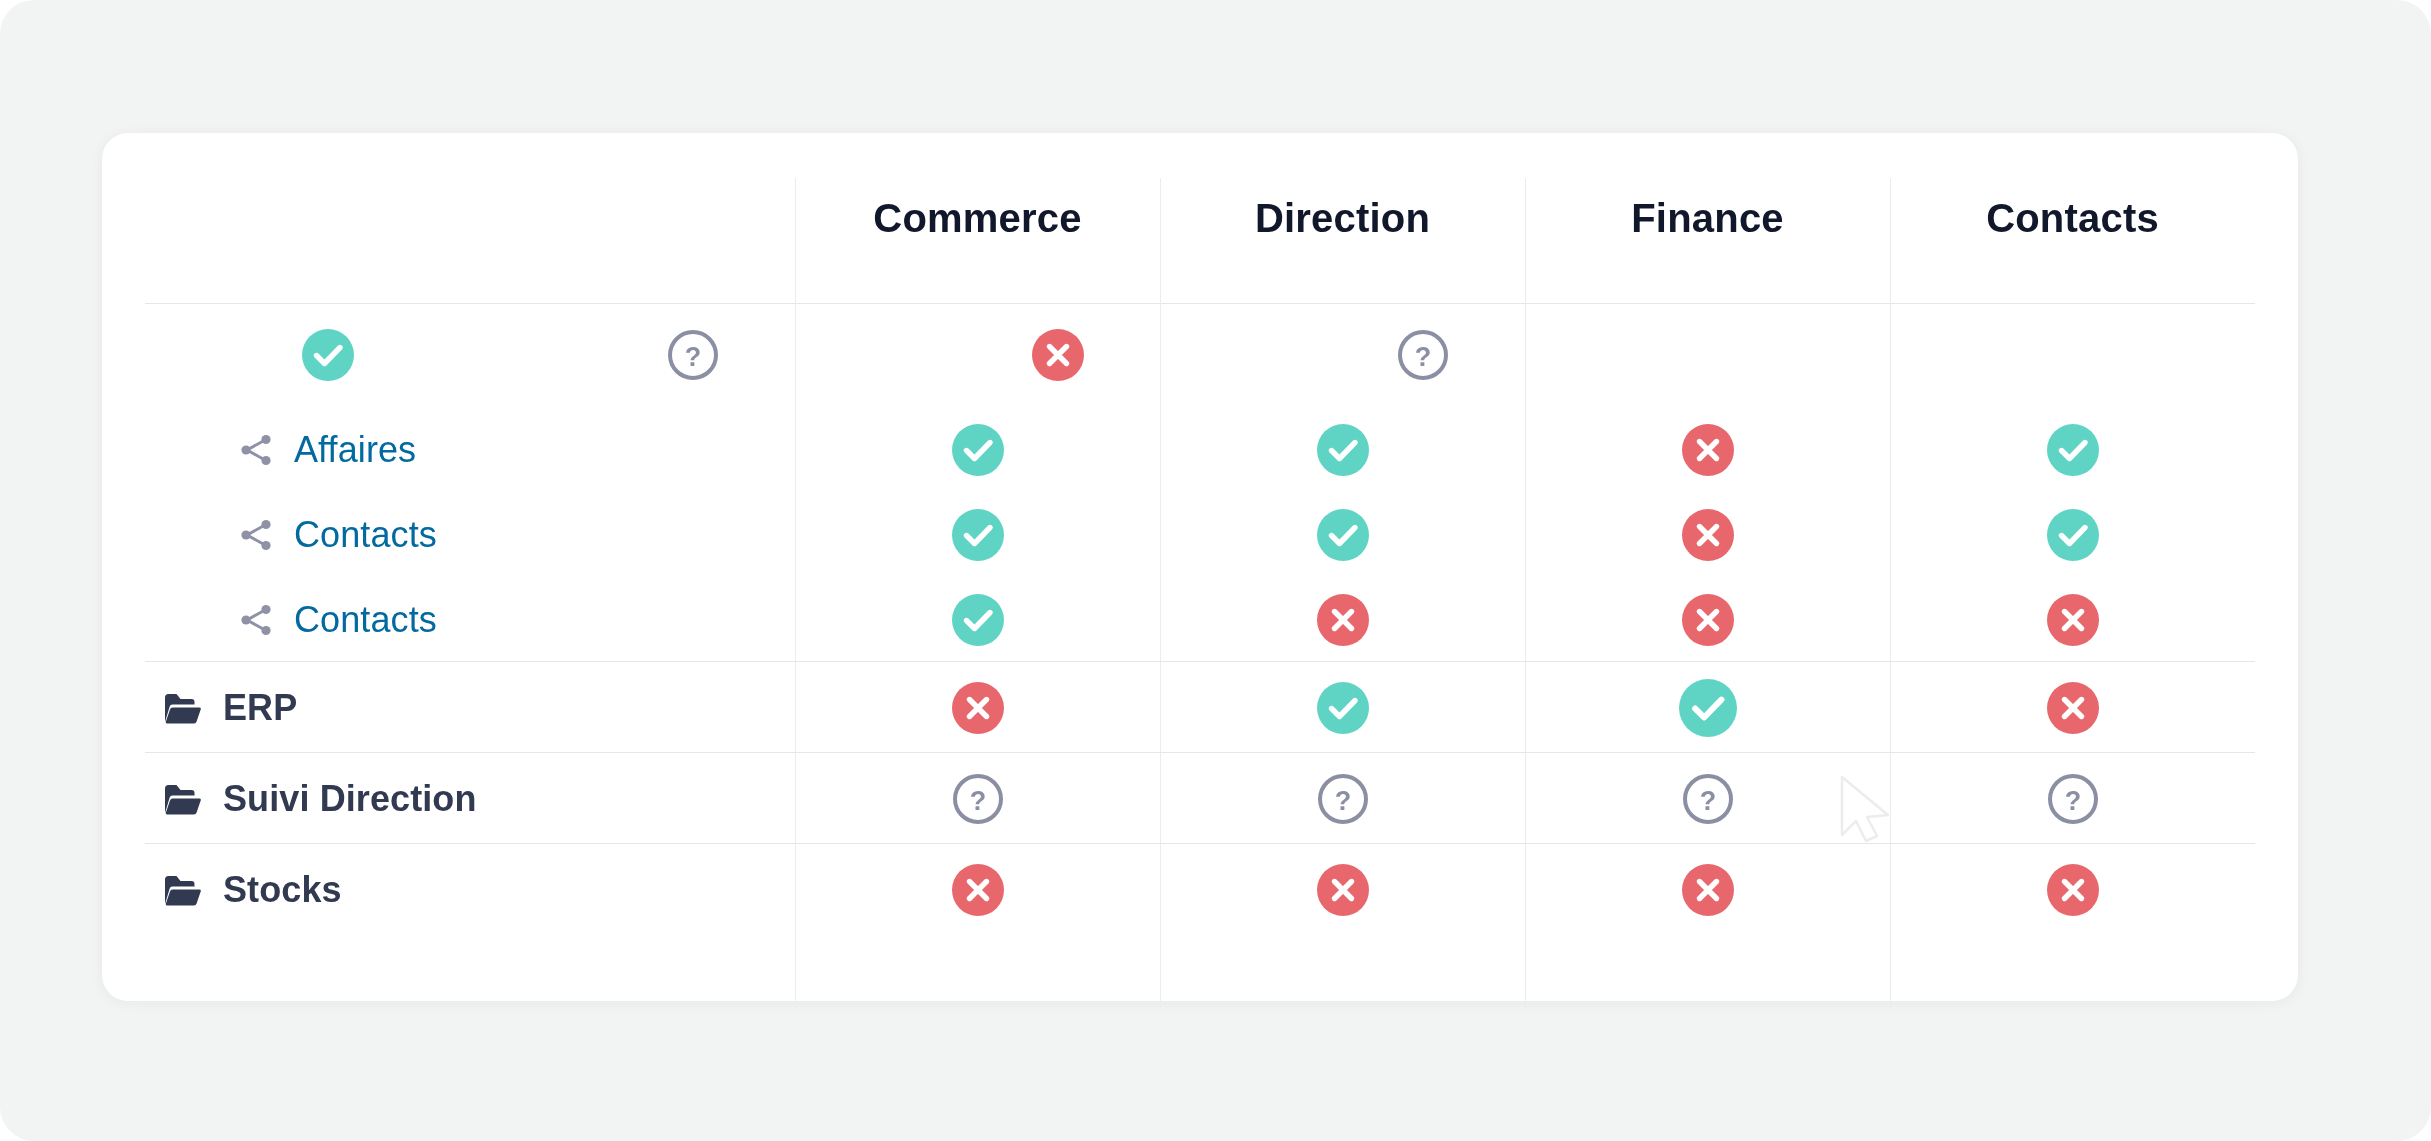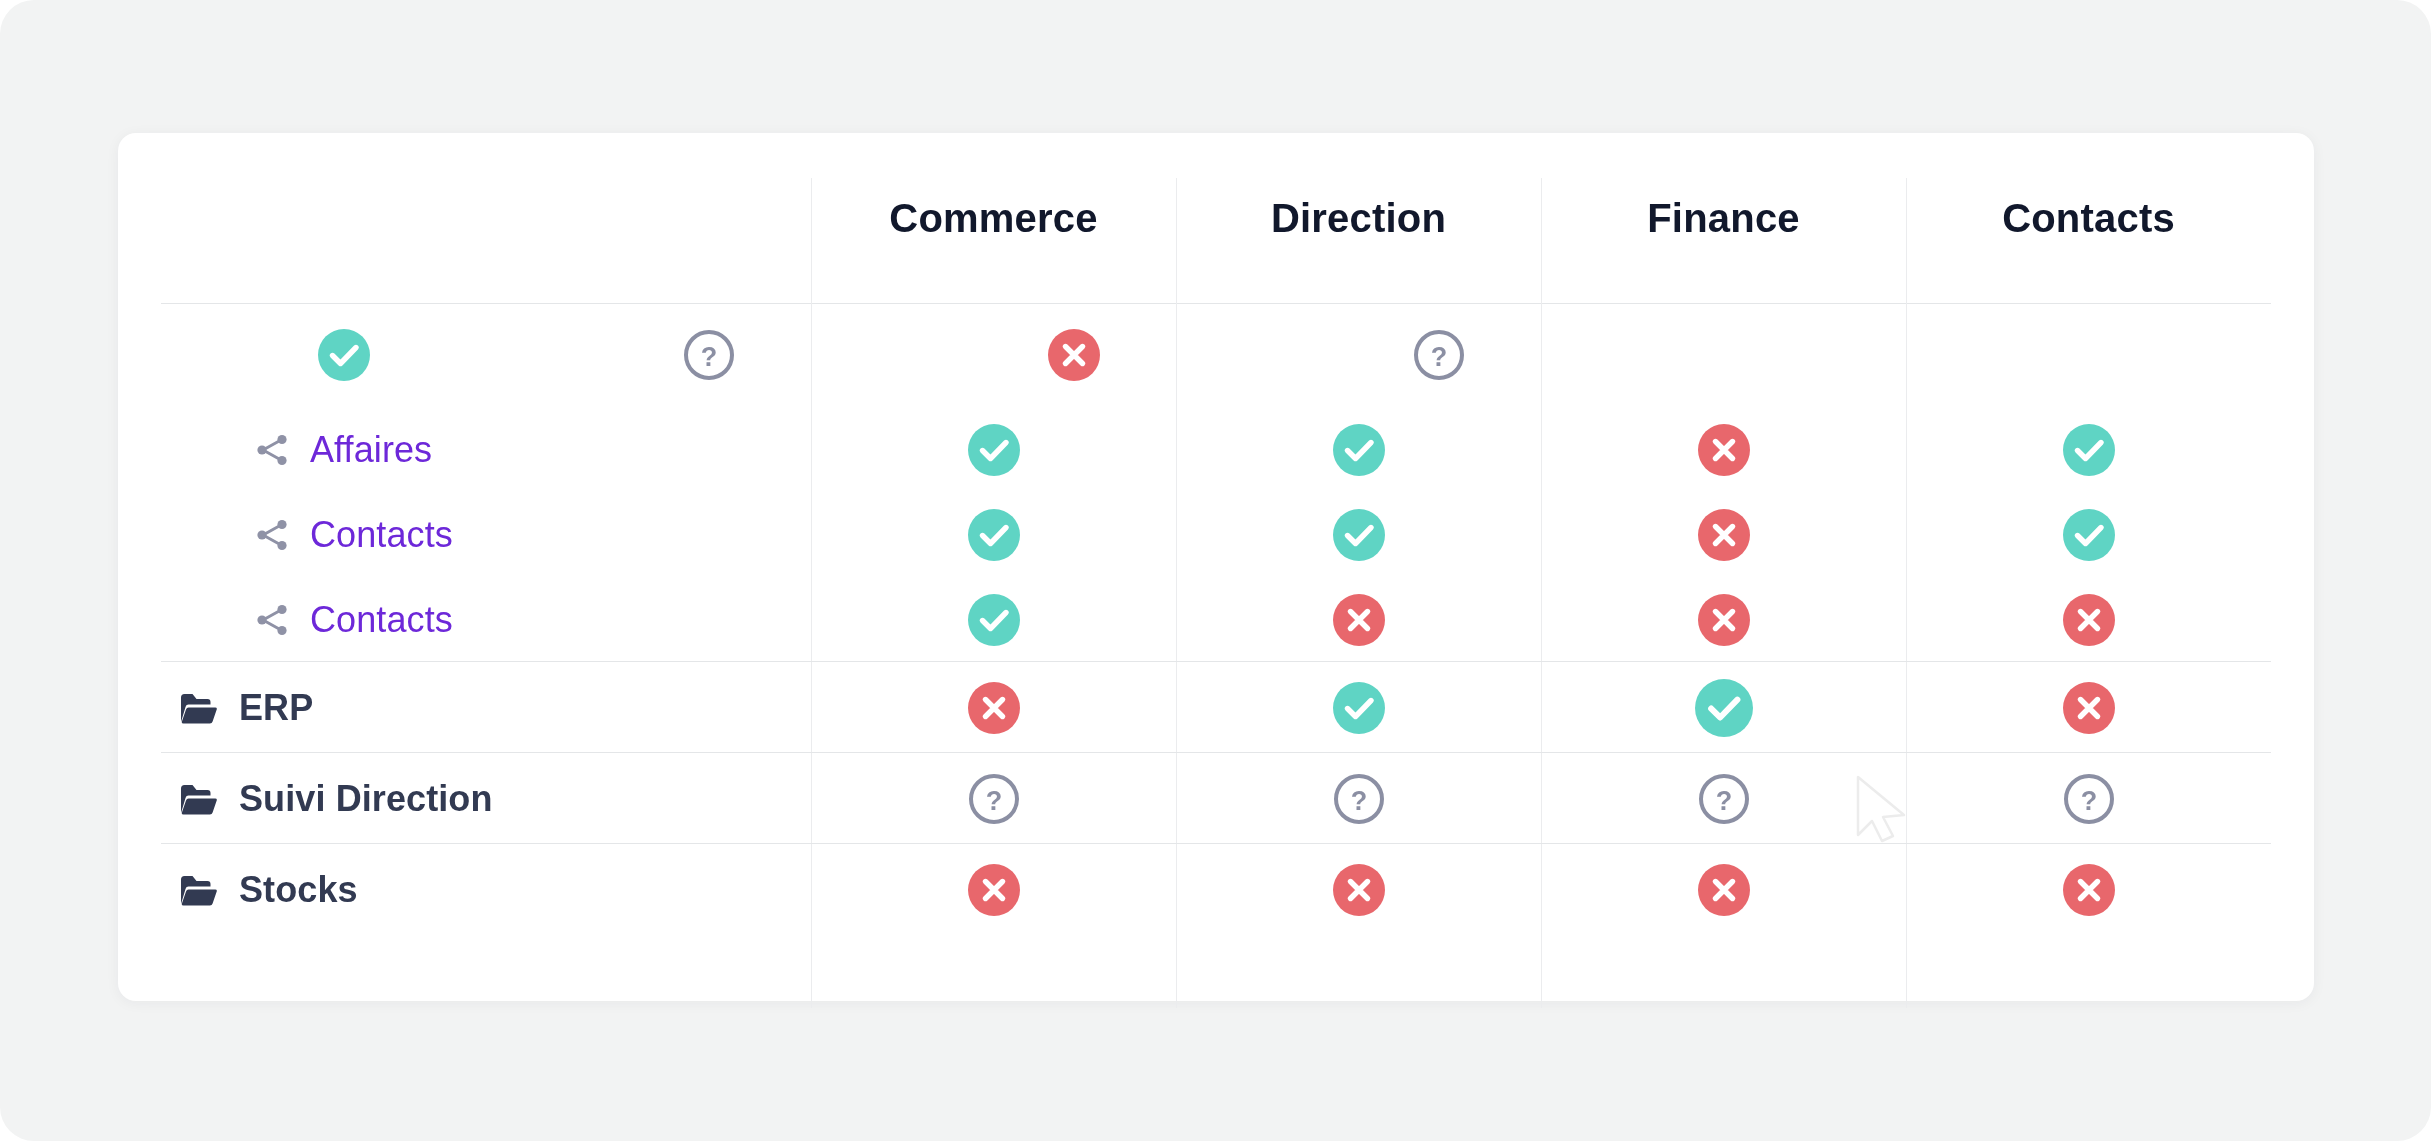--- a/index.html
+++ b/index.html
@@ -30,26 +30,26 @@
     top: 0px;
     width: 2431px;
     height: 1141px;
     background: #f2f3f3;
     border-radius: 34px;
   }
 
   
   .card {
     position: absolute;
-    left: 118px;
+    left: 102px;
     top: 133px;
     width: 2196px;
     height: 868px;
     background: #ffffff;
-    border-radius: 18px;
+    border-radius: 26px;
     box-shadow: 0 2px 14px rgba(30,38,60,0.05);
   }
 
   
   .matrix {
     position: absolute;
     left: 0;
     top: 0;
     width: 100%;
     height: 100%;
@@ -162,21 +162,21 @@
   .group-label {
     font-size: 36px;
     font-weight: bold;
     color: #323a52;
     letter-spacing: 0.1px;
     white-space: nowrap;
   }
   .child-label {
     font-size: 36px;
     font-weight: normal;
-    color: #6d28d9;
+    color: #0369a1;
     letter-spacing: 0.1px;
     white-space: nowrap;
   }
 
   .status-cell {
     width: 365px;
     flex: none;
     display: flex;
     align-items: center;
     justify-content: center;

